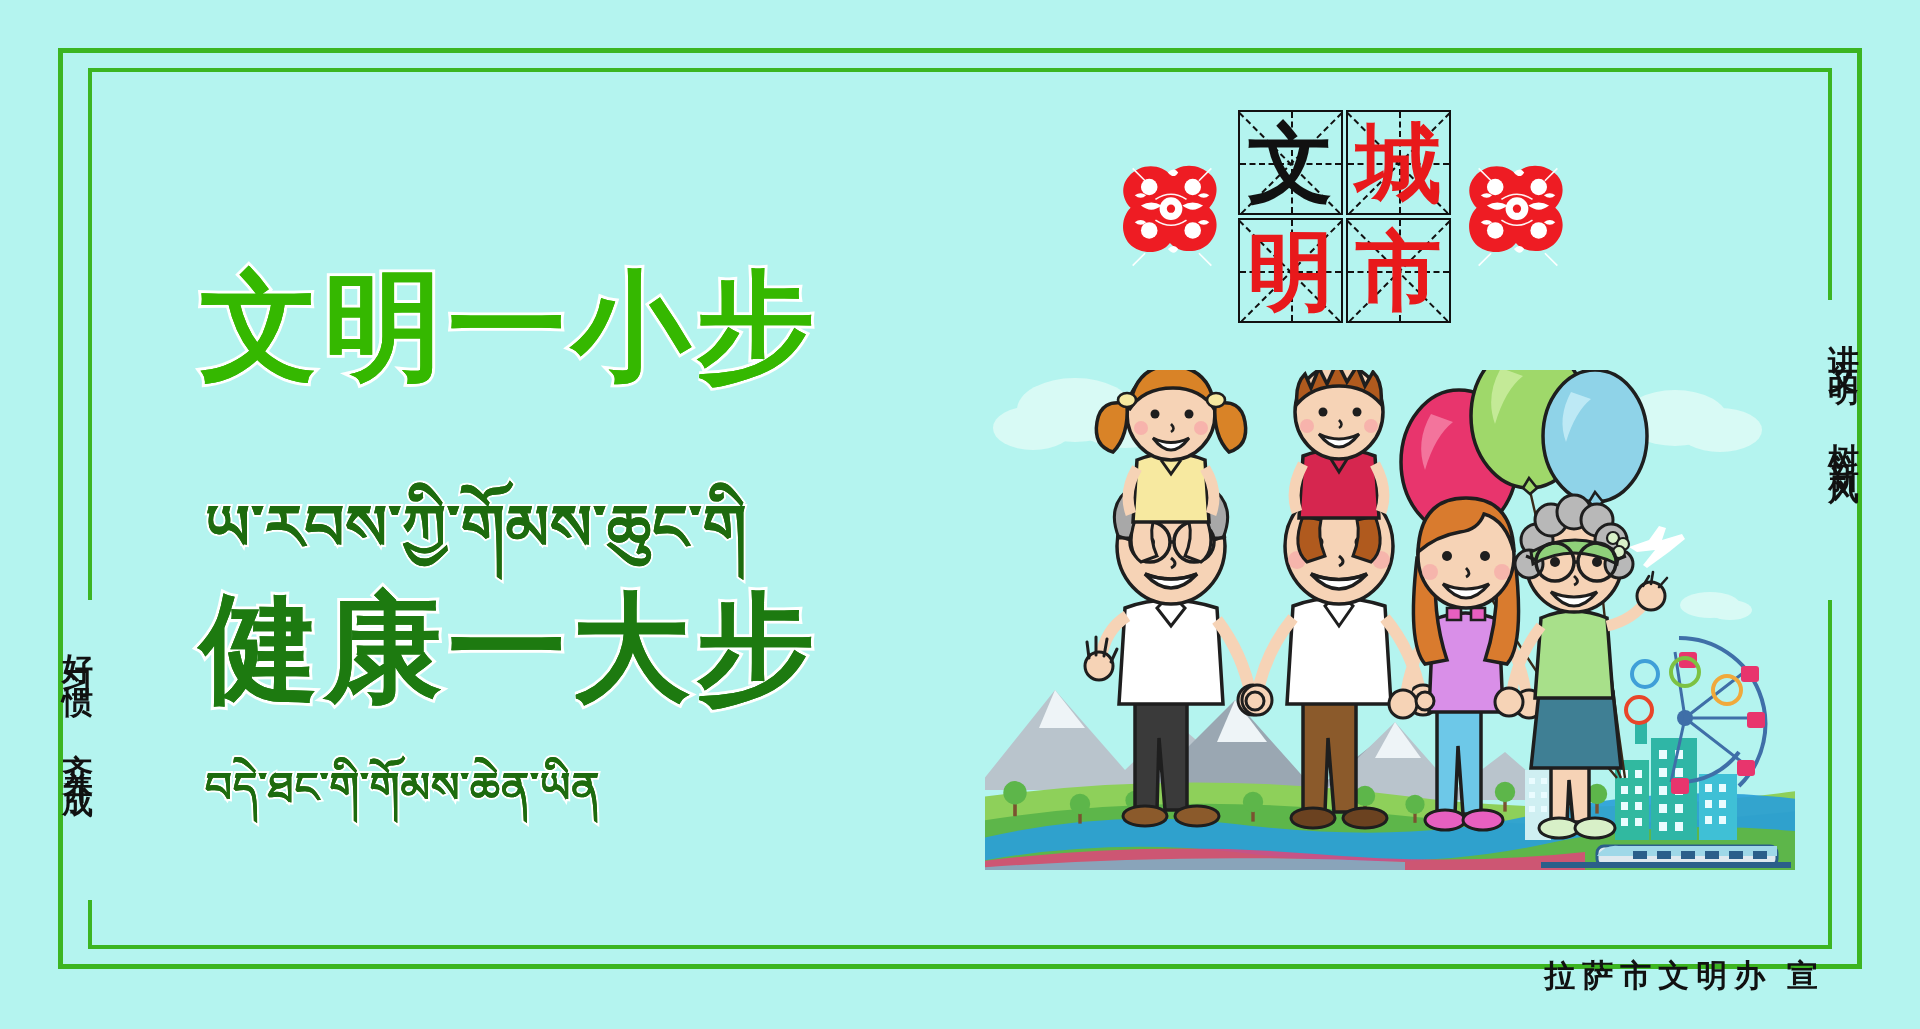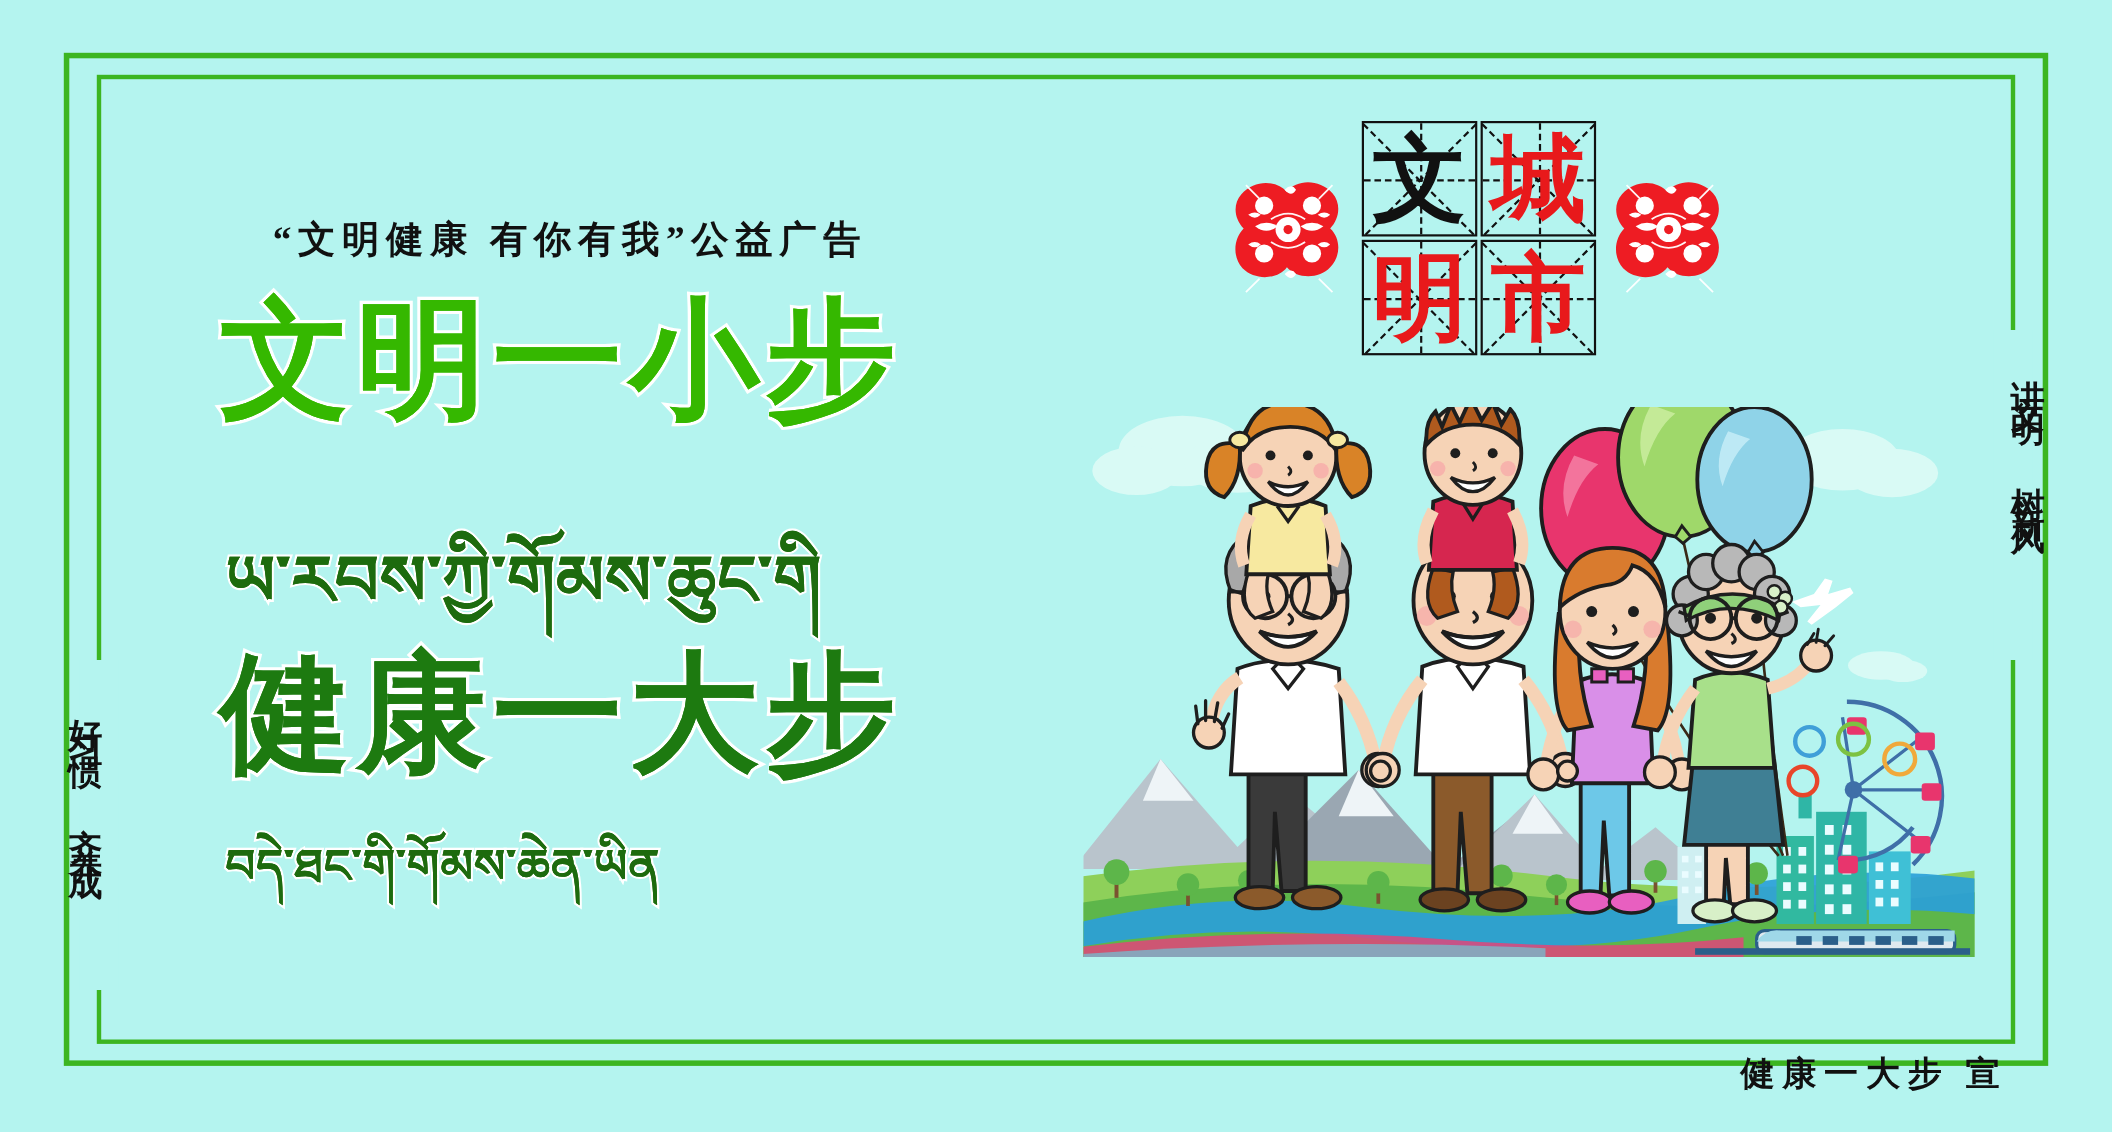--- a/index.html
+++ b/index.html
@@ -131,38 +131,37 @@
 </head>
 <body>
 
 <div id="stage">
 
   <div class="frame-outer"></div>
   <div class="frame-inner"></div>
   <div class="notch left"></div>
   <div class="notch right"></div>
 
-  <div class="subtitle">“文明健康  有你有我”公益广告</div>
 
   <div class="headline hl1">文明一小步</div>
   <div class="hl1-inner">文明一小步</div>
 
   <div class="tib tib1">ཡ་རབས་ཀྱི་གོམས་ཆུང་གི</div>
   <div class="tib-inner tib1">ཡ་རབས་ཀྱི་གོམས་ཆུང་གི</div>
 
   <div class="headline hl2">健康一大步</div>
   <div class="hl2-inner">健康一大步</div>
 
   <div class="tib tib2">བདེ་ཐང་གི་གོམས་ཆེན་ཡིན</div>
   <div class="tib-inner tib2">བདེ་ཐང་གི་གོམས་ཆེན་ཡིན</div>
 
   <div class="vtext vleft">好习惯  齐养成</div>
   <div class="vtext vright">讲文明  树新风</div>
 
-  <div class="signature">健康一大步  宣</div>
+  <div class="signature">拉萨市文明办  宣</div>
 
   <div class="seal-block">
 
     <div class="papercut l">
       <svg viewBox="0 0 100 114" width="104" height="118" aria-hidden="true">
         <g fill="#ee1c23">
           <path d="M8 18 C20 4 40 6 48 16 C56 5 76 4 88 17 C96 26 94 40 86 48
                    C95 56 96 72 86 82 C76 93 56 92 48 82 C40 93 20 94 9 83
                    C0 73 1 57 10 48 C2 40 0 27 8 18 Z"></path>
         </g>

